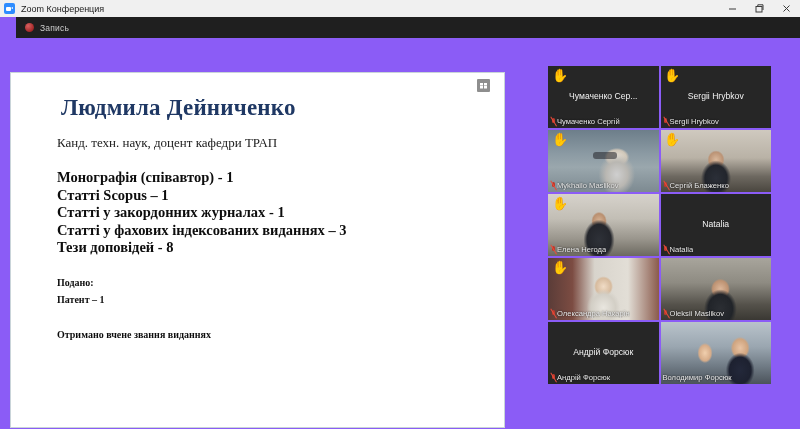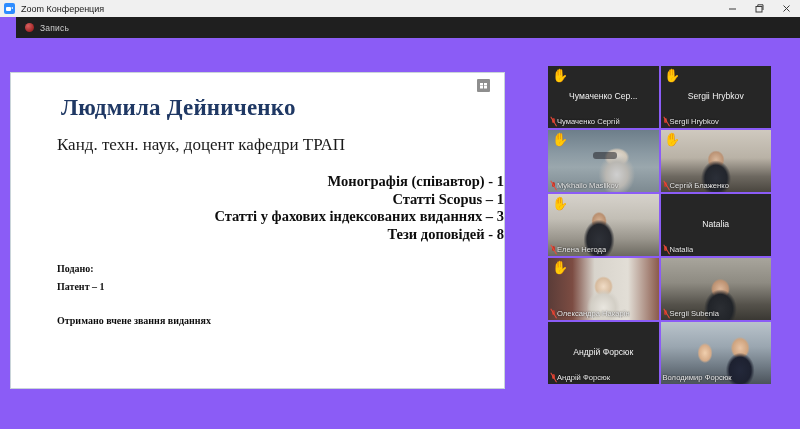--- a/index.html
+++ b/index.html
@@ -91,21 +91,21 @@
     margin-left: 6px;
     font-size: 8.5px;
     color: #c9c9c9;
     letter-spacing: .2px;
   }
 
   
   .slide {
     position: absolute;
     left: 10px; top: 72px;
-    width: 495px; height: 317px;
+    width: 495px; height: 356px;
     background: #ffffff;
     border: 1px solid #c9d4d9;
     box-sizing: border-box;
     overflow: hidden;
   }
   .share-indicator {
     position: absolute;
     right: 14px; top: 6px;
     width: 13px; height: 13px;
     background: #8e8e8e;
@@ -129,29 +129,28 @@
     color: #111;
   }
   .slide-title {
     font-size: 23px;
     font-weight: bold;
     color: #1f3864;
     letter-spacing: .2px;
     margin: 0 0 14px 4px;
   }
   .slide-sub {
-    font-size: 17px;
+    font-size: 13px;
     color: #1a1a1a;
     margin: 0 0 18px 0;
   }
   .slide-list {
     margin: 0;
     padding: 0;
     list-style: none;
-    text-align: right;
   }
   .slide-list li {
     font-size: 14.5px;
     font-weight: bold;
     line-height: 17.5px;
     color: #0d0d0d;
     white-space: nowrap;
   }
   .gap-block { height: 17px; }
   .slide-line {
@@ -335,20 +334,21 @@
   <div class="slide">
     <div class="share-indicator">
         <i></i>
       </div>
     <div class="slide-body">
       <div class="slide-title">Людмила Дейниченко</div>
       <div class="slide-sub">Канд. техн. наук, доцент кафедри ТРАП</div>
       <ul class="slide-list">
         <li>Монографія (співавтор) - 1</li>
         <li>Статті Scopus – 1</li>
+        <li>Статті у закордонних журналах - 1</li>
         <li>Статті у фахових індексованих виданнях – 3</li>
         <li>Тези доповідей - 8</li>
       </ul>
       <div class="gap-block"></div>
       <div class="slide-line">Подано:</div>
       <div class="slide-line">Патент – 1</div>
       <div class="gap-block"></div>
       <div class="slide-line">Отримано вчене звання виданнях</div>
     </div>
   </div>
@@ -406,21 +406,21 @@
         <div class="hand-raise">✋</div>
         <div class="tile-label">
           <span class="mic-muted"></span>
           <span class="nm">Олександра Накарін</span>
         </div>
       </div>
       <div class="tile">
         <div class="video-fill v-subenia"></div>
         <div class="tile-label">
           <span class="mic-muted"></span>
-          <span class="nm">Sergii Subenia</span>
+          <span class="nm">Oleksii Maslikov</span>
         </div>
       </div>
       <div class="tile">
         <div class="tile-name-center">Андрій Форсюк</div>
         <div class="tile-label">
           <span class="mic-muted"></span>
           <span class="nm">Андрій Форсюк</span>
         </div>
       </div>
       <div class="tile speaking">

